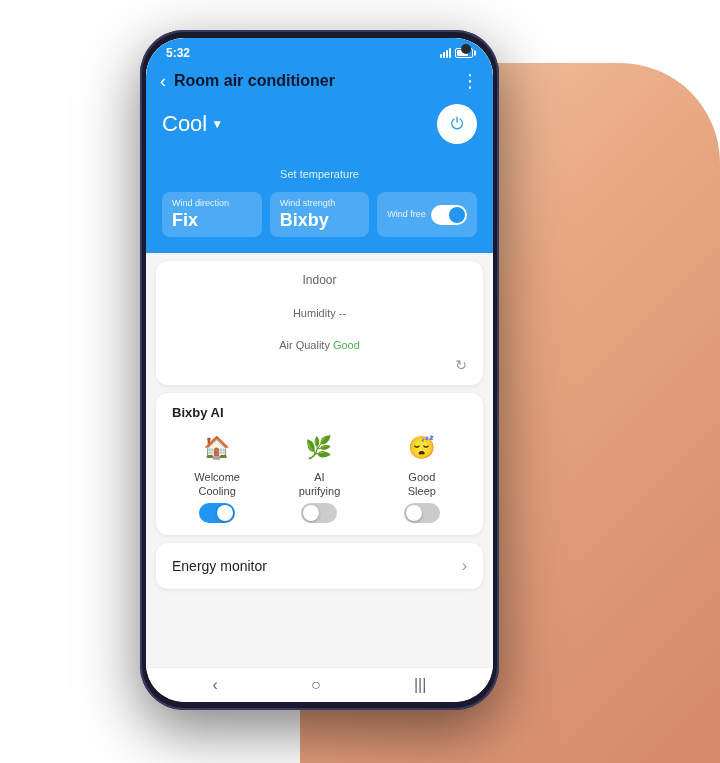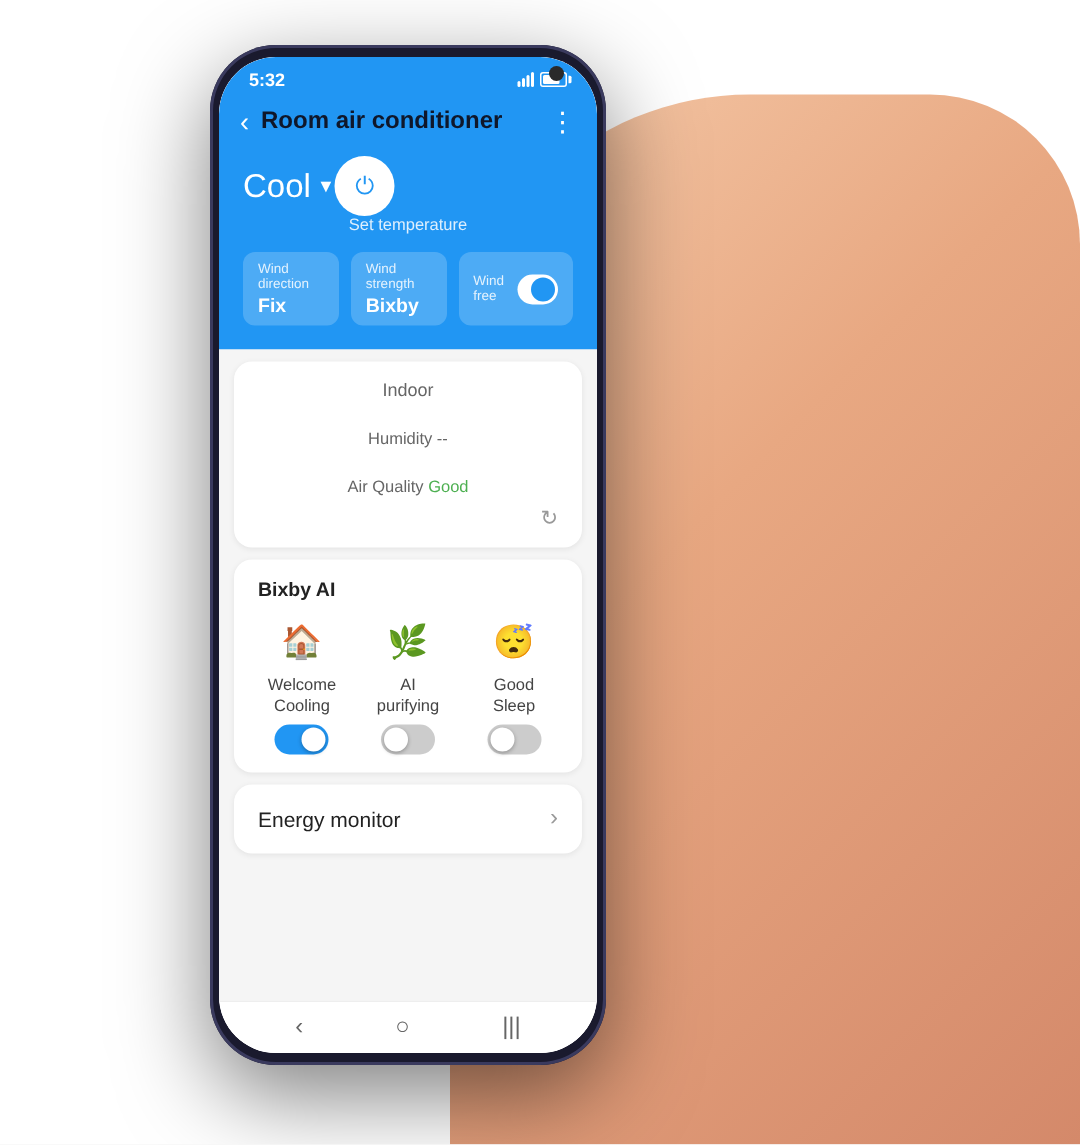--- a/index.html
+++ b/index.html
@@ -33,21 +33,21 @@
       background: linear-gradient(135deg, #f5c9a8 0%, #e8a882 40%, #d4896a 100%);
       border-radius: 200px 100px 0 0;
       z-index: 0;
     }
 
     
     .phone {
       position: absolute;
       left: 140px;
       top: 30px;
-      width: 264px;
+      width: 359px;
       height: 680px;
       background: #1a1a2e;
       border-radius: 44px;
       box-shadow: 0 20px 60px rgba(0,0,0,0.5), inset 0 0 0 2px #3a3a5e;
       z-index: 10;
       overflow: hidden;
     }
 
     .phone-inner {
       position: absolute;
@@ -168,23 +168,23 @@
 
     
     .control-section {
       background: #2196F3;
       padding: 0 16px 16px;
       flex-shrink: 0;
     }
 
     .mode-row {
       display: flex;
-      justify-content: flex-start;
-      align-items: center;
-      margin-bottom: 0;
+      justify-content: space-between;
+      align-items: center;
+      margin-bottom: 24px;
     }
 
     .mode-label {
       color: white;
       font-size: 22px;
       font-weight: 500;
       display: flex;
       align-items: center;
       gap: 4px;
     }
@@ -258,21 +258,21 @@
       color: white;
     }
 
     .wind-box-label {
       font-size: 9px;
       opacity: 0.85;
       margin-bottom: 2px;
     }
 
     .wind-box-value {
-      font-size: 13px;
+      font-size: 18px;
       font-weight: 600;
     }
 
     .wind-free-box {
       display: flex;
       align-items: center;
       justify-content: space-between;
     }
 
     

